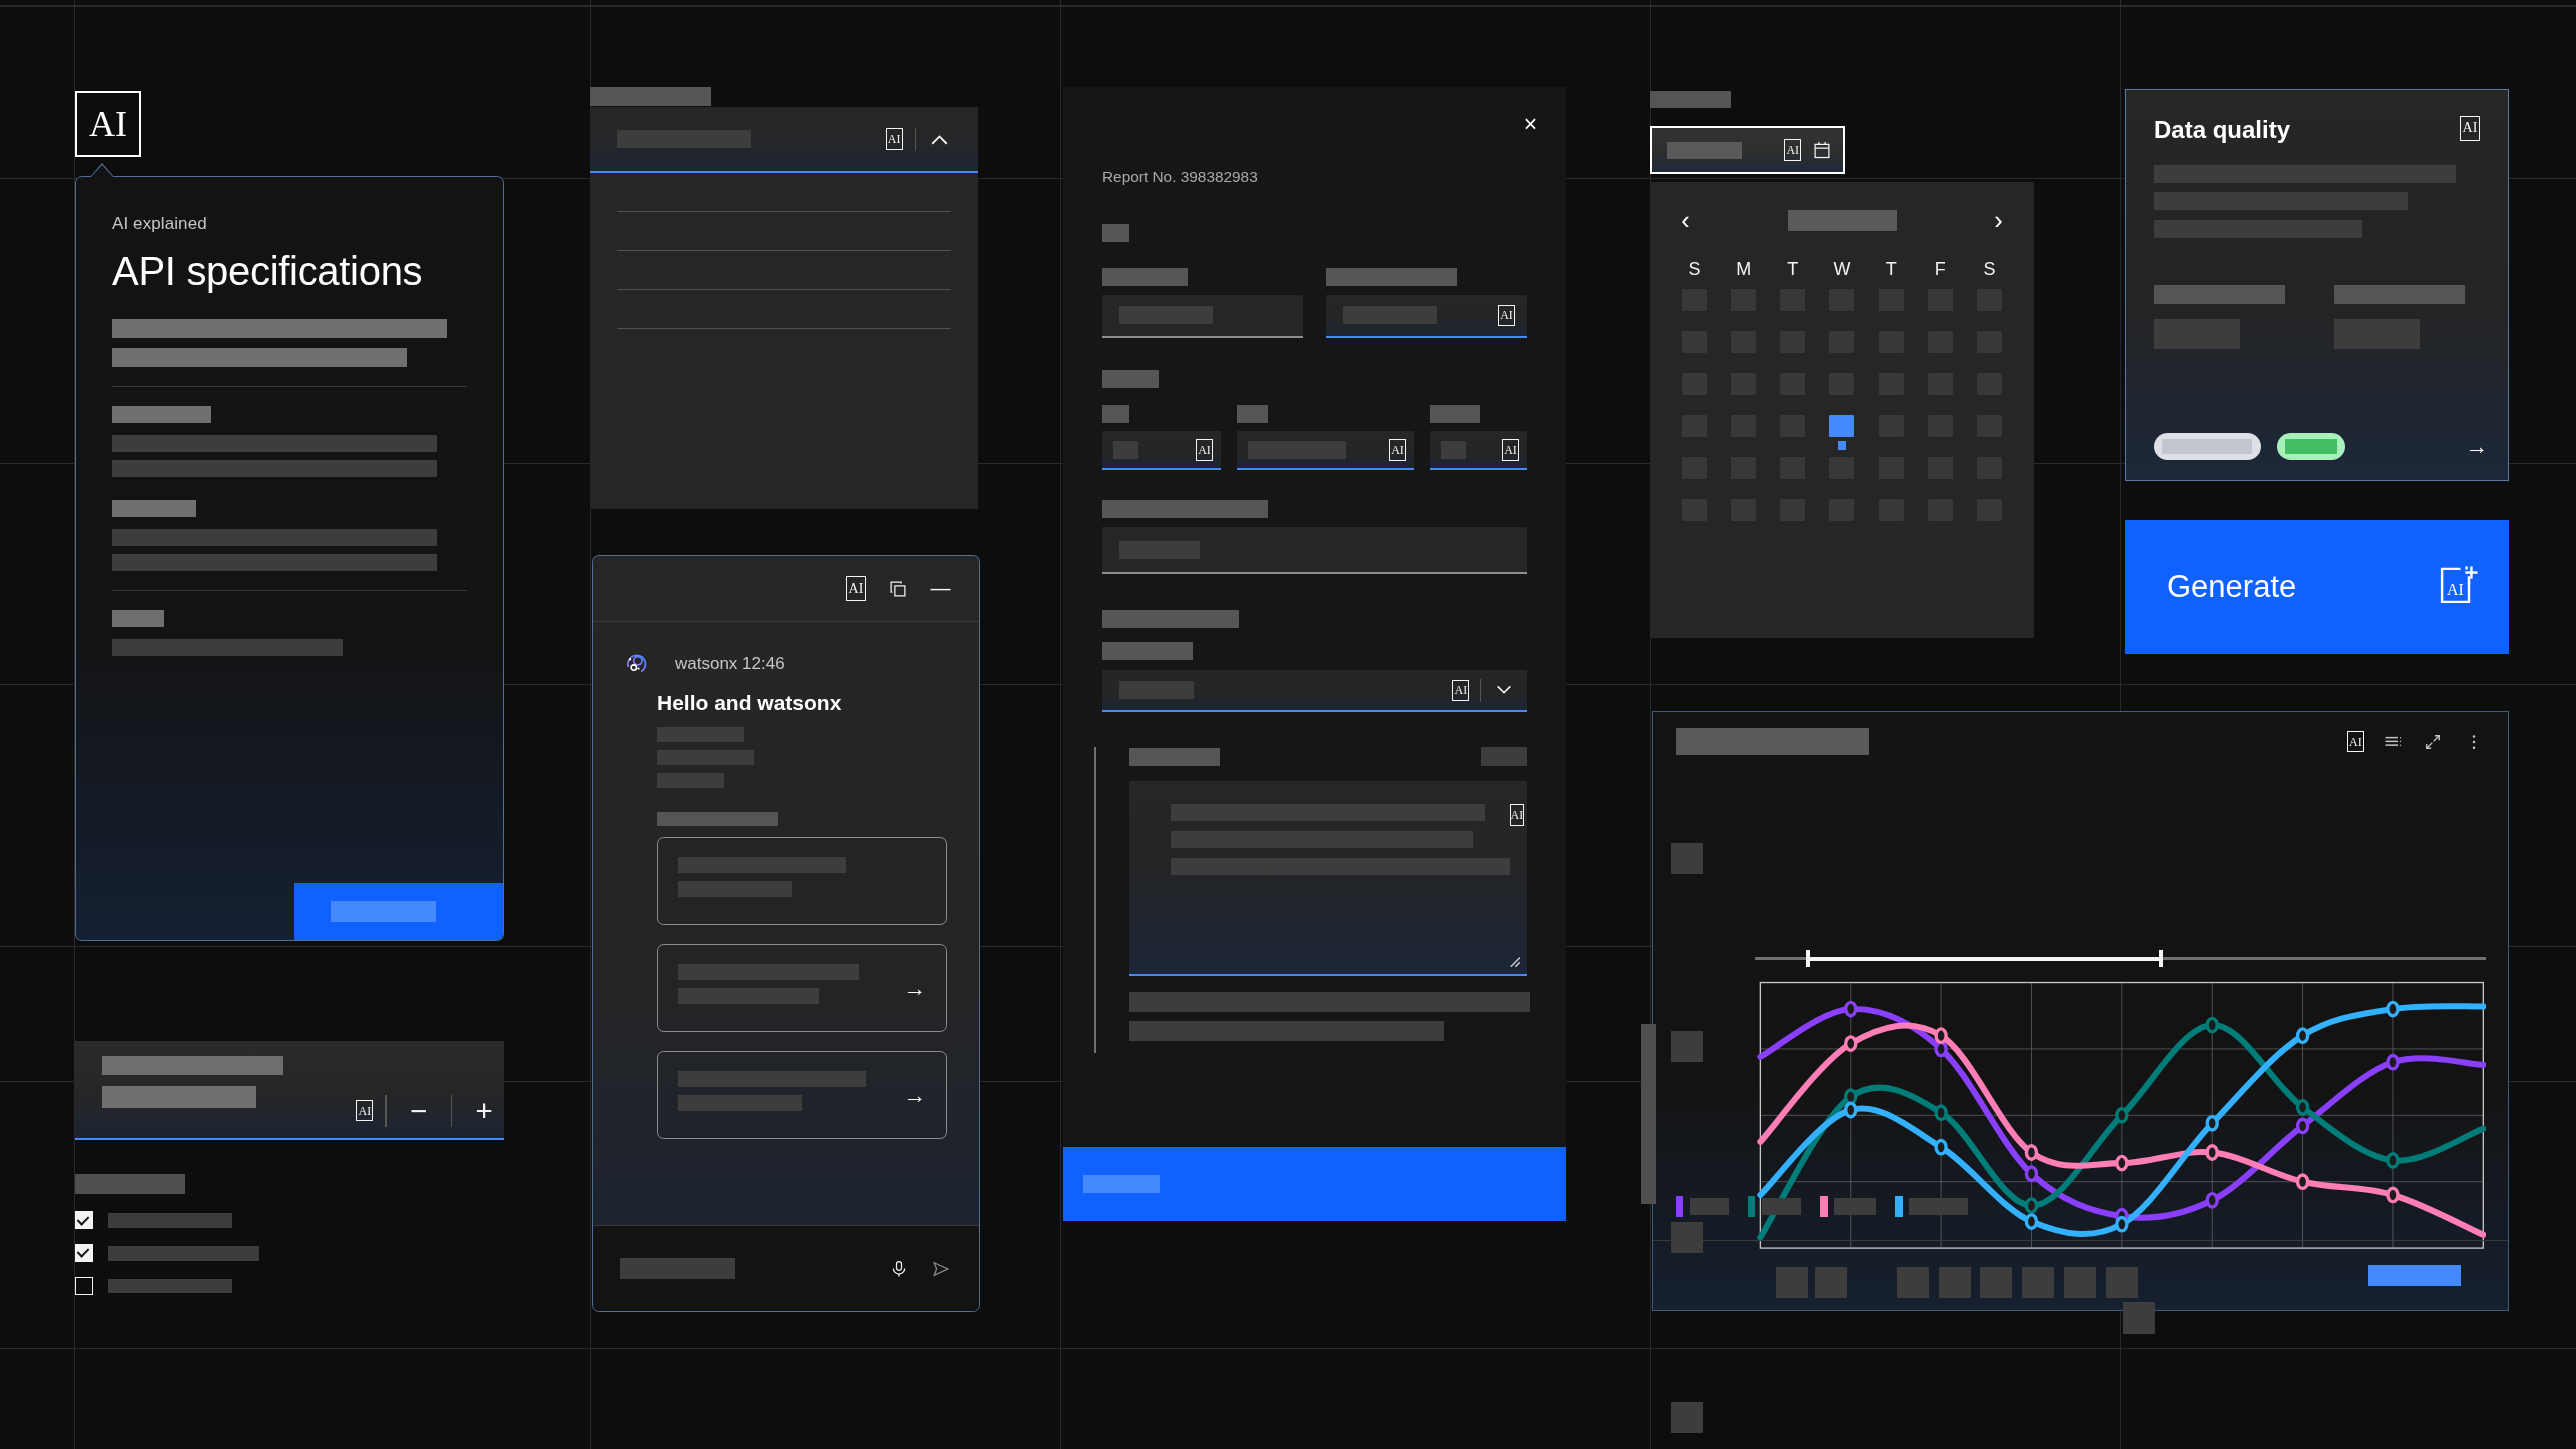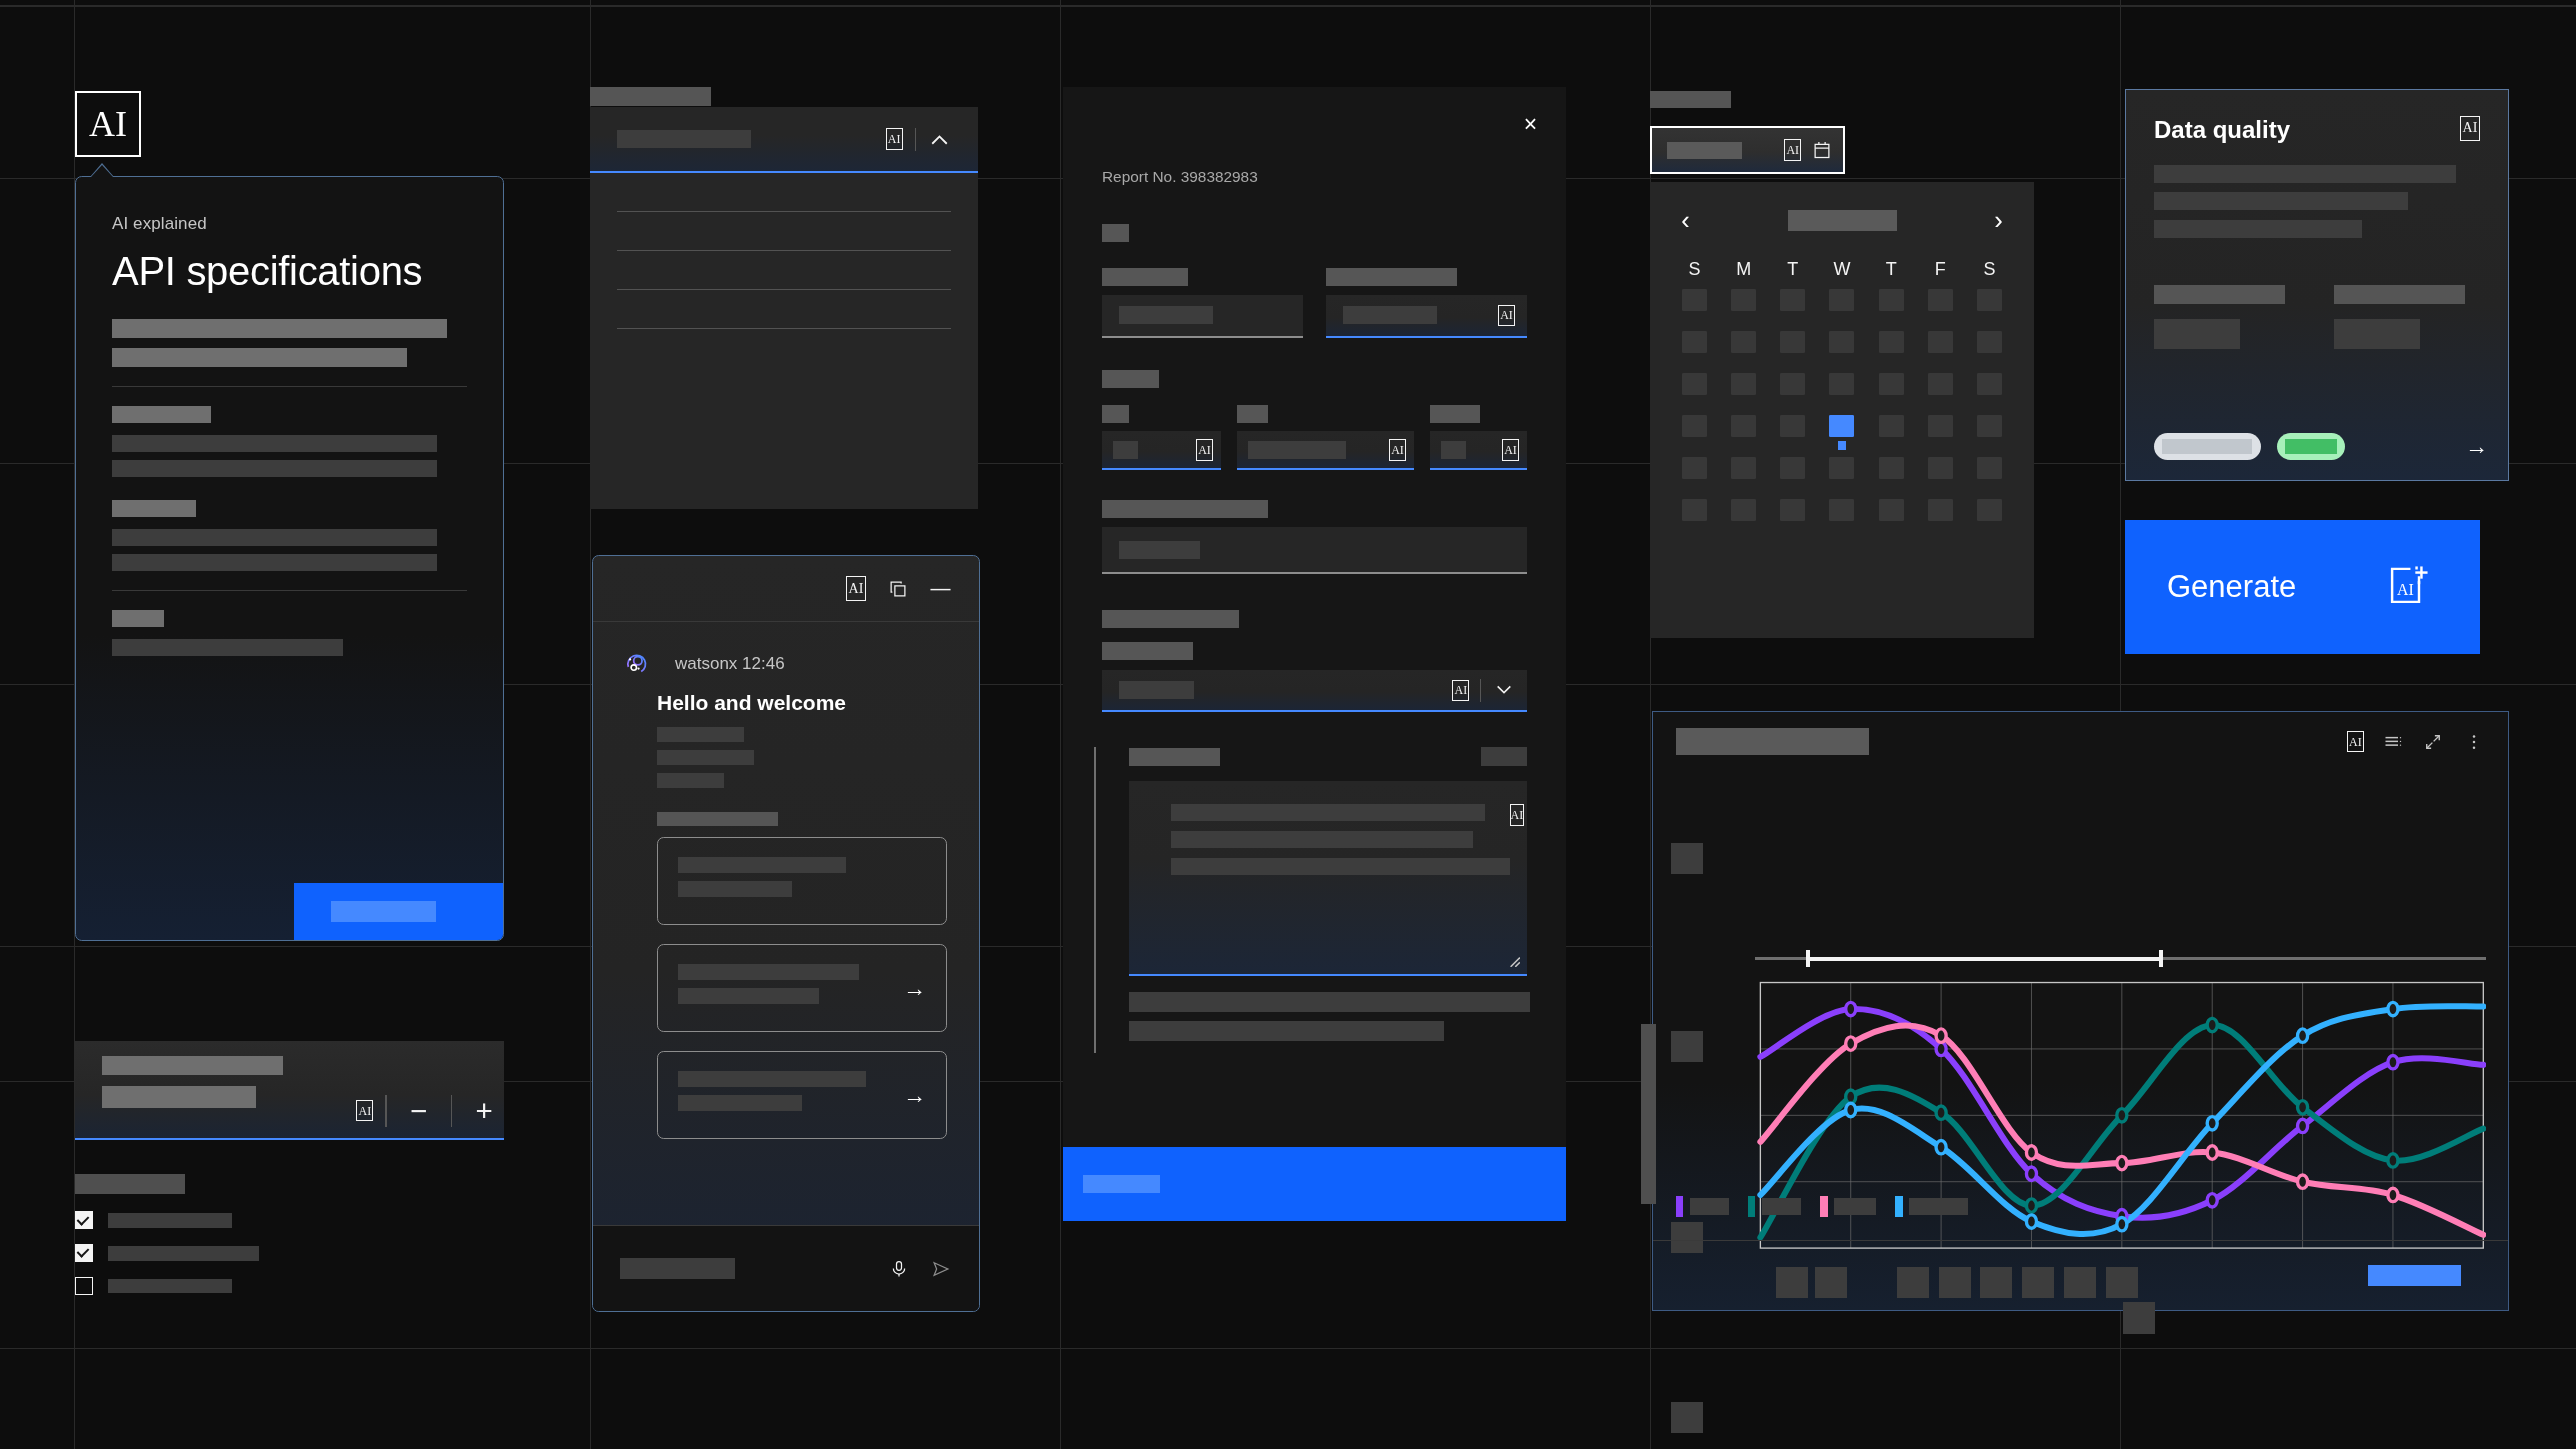--- a/index.html
+++ b/index.html
@@ -215,22 +215,22 @@
   .pill { border-radius: 27px; display: flex; align-items: center; padding: 0 8px; }
   .pill.light { background: #dde1e6; width: 107px; height: 27px; }
   .pill.light i { display:block; width: 90px; height: 14.8px; background: #c1c7cd; }
   .pill.green { background: #a7f0ba; width: 68px; height: 27px; }
   .pill.green i { display:block; width: 54px; height: 14.8px; background: #42be65; }
   #p8 .foot .sp { flex: 1; }
   #p8 .arrow { color: #fff; font-size: 23px; line-height: 1; }
 
   
   #p9 {
-    position: absolute; left: 2125px; top: 520px; width: 355px; height: 134px;
-    background: #0f62fe; display: flex; align-items: center; padding: 0 51px 0 42px; gap: 28px;
+    position: absolute; left: 2125px; top: 520px; width: 384px; height: 134px;
+    background: #0f62fe; display: flex; align-items: center; padding: 0 30px 0 42px; gap: 28px;
   }
   #p9 .lbl { flex: 1; font-size: 31px; color: #fff; }
 
   
   #p10 {
     position: absolute; left: 1652px; top: 711px; width: 857px; height: 600px;
     border: 1.3px solid #3e5b84;
     background: linear-gradient(180deg,#131313 0%,#131313 62%,#16202f 100%);
   }
   #p10 .head { display: flex; align-items: center; padding: 16px 23px 0 23px; gap: 17.4px; }
@@ -380,21 +380,21 @@
             <path d="M5 22 A13 13 0 1 1 24 29" fill="none" stroke="url(#wxg)" stroke-width="2.6"></path>
             <circle cx="19" cy="13" r="6.2" fill="none" stroke="url(#wxg)" stroke-width="2.6"></circle>
             <circle cx="13" cy="23" r="4" fill="none" stroke="#fff" stroke-width="2.4"></circle>
             <circle cx="7.5" cy="11" r="1.7" fill="#fff"></circle>
               <circle cx="20" cy="24.5" r="1.7" fill="#fff"></circle>
           </svg>
         </span>
         <span class="name"><span>watsonx</span>
           <span>12:46</span></span>
       </div>
-      <div class="hello">Hello and welcome</div>
+      <div class="hello">Hello and watsonx</div>
       <div class="lines">
         <span class="bar" style="width:87px;display:block"></span>
         <span class="bar" style="width:97px;display:block"></span>
         <span class="bar" style="width:67px;display:block"></span>
       </div>
       <div class="sug-label"></div>
       <div class="sugg">
         <span class="col">
             <span class="bar" style="width:168px;display:block"></span>
             <span class="bar" style="width:114px;display:block"></span>

